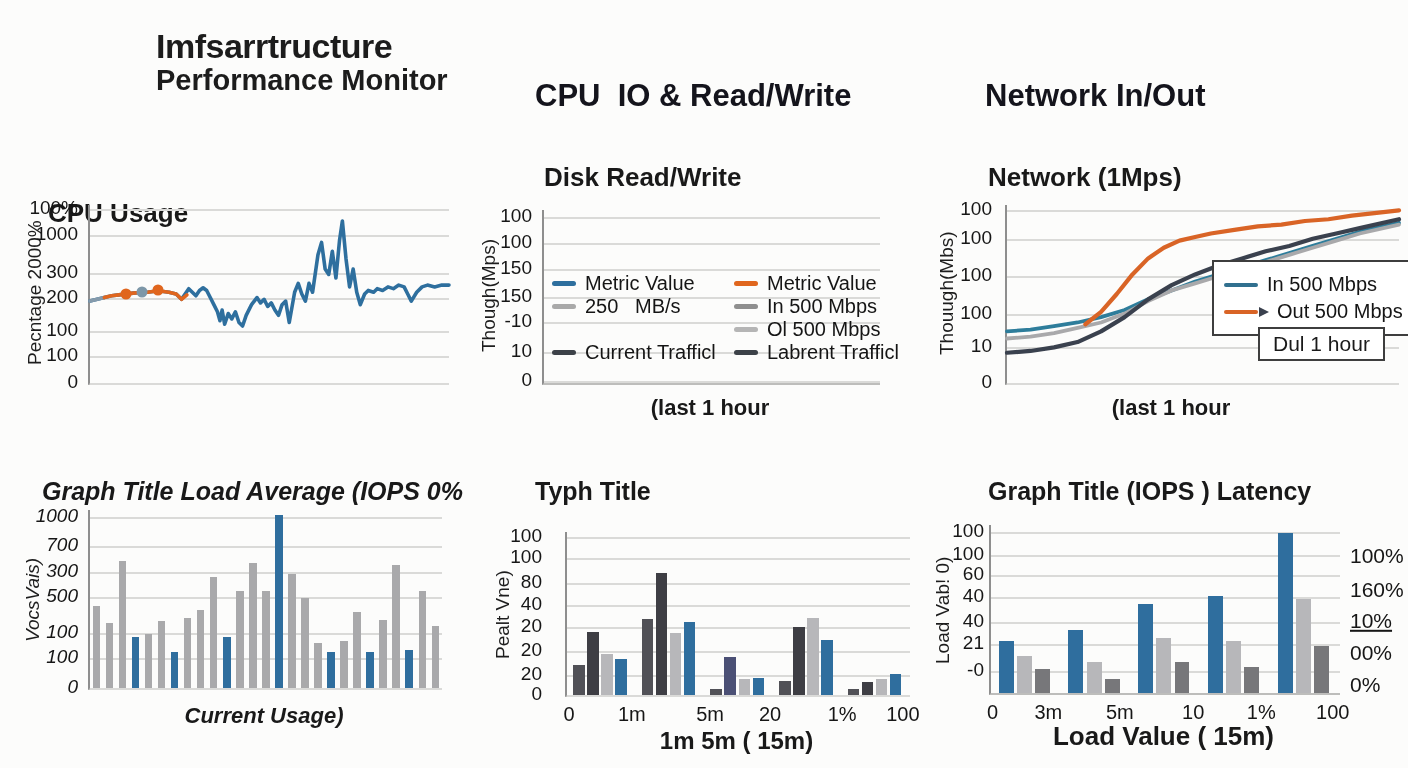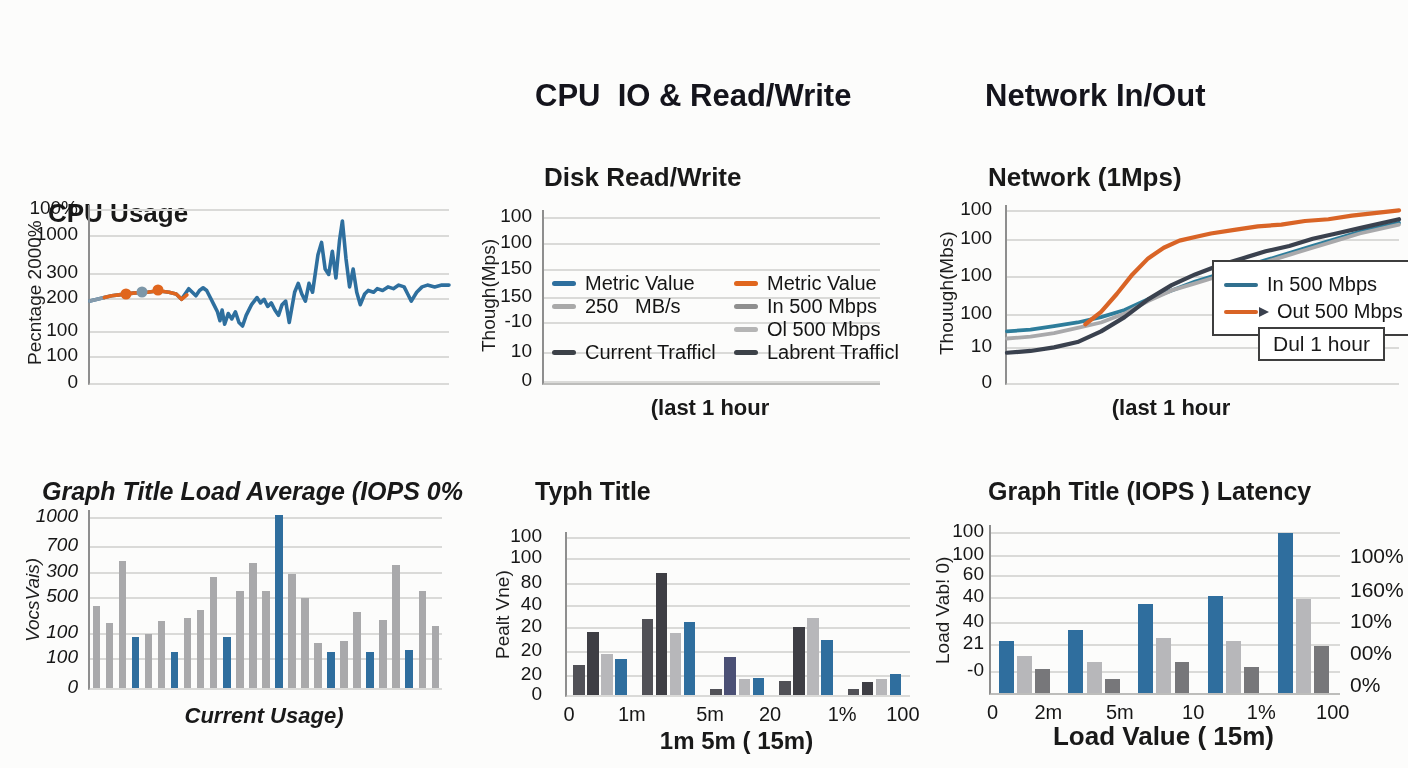--- a/index.html
+++ b/index.html
@@ -84,20 +84,24 @@
   #p-lat .plot{left:49px;top:60px;width:349px;height:168px;}
   #p-lat .yticks-right{left:404px;top:60px;width:64px;height:168px;}
   #p-lat .xticks{left:49px;top:236px;width:349px;height:22px;}
   #p-lat .xlabel{left:49px;top:256px;width:349px;font-size:26px;}
 </style>
 </head>
 <body>
 
 <div class="canvas">
 
+  <div class="app-title">
+    <div class="t1">Imfsarrtructure</div>
+    <div class="t2">Performance Monitor</div>
+  </div>
   <div class="section-title" id="sec-cpuio">CPU  IO &amp; Read/Write</div>
   <div class="section-title" id="sec-net">Network In/Out</div>
 
   <section class="panel" id="p-cpu">
     <h2 class="panel-title">CPU Usage</h2>
     <div class="ylabel">Pecntage 2000%</div>
     <div class="yticks">
         <span class="tick" style="top: 2%;">100%</span>
         <span class="tick" style="top: 17%;">1000</span>
         <span class="tick" style="top: 38%;">300</span>
@@ -358,27 +362,27 @@
         <div class="bar" style="left: 62.2%; width: 4.264%; height: 57.6%; background: rgb(47, 110, 158);"></div>
         <div class="bar" style="left: 67.4%; width: 4.264%; height: 30.72%; background: rgb(183, 183, 186);"></div>
         <div class="bar" style="left: 72.6%; width: 4.264%; height: 15.36%; background: rgb(119, 119, 122);"></div>
         <div class="bar" style="left: 82.2%; width: 4.264%; height: 95.04%; background: rgb(47, 110, 158);"></div>
         <div class="bar" style="left: 87.4%; width: 4.264%; height: 55.68%; background: rgb(183, 183, 186);"></div>
         <div class="bar" style="left: 92.6%; width: 4.264%; height: 27.84%; background: rgb(119, 119, 122);"></div>
       </div>
     <div class="yticks yticks-right">
         <span class="tick" style="top: 19%;">100%</span>
         <span class="tick" style="top: 39%;">160%</span>
-        <span class="tick" style="top: 58%;">10%</span>
+        <span class="tick" style="top: 58%; text-decoration: underline;">10%</span>
         <span class="tick" style="top: 77%;">00%</span>
         <span class="tick" style="top: 96%;">0%</span>
       </div>
     <div class="xticks">
         <span class="tick" style="left: 1%;">0</span>
-        <span class="tick" style="left: 17%;">2m</span>
+        <span class="tick" style="left: 17%;">3m</span>
         <span class="tick" style="left: 37.5%;">5m</span>
         <span class="tick" style="left: 58.5%;">10</span>
         <span class="tick" style="left: 78%;">1%</span>
         <span class="tick" style="left: 98.5%;">100</span>
       </div>
     <div class="xlabel">Load Value ( 15m)</div>
   </section>
 
 </div>
 

